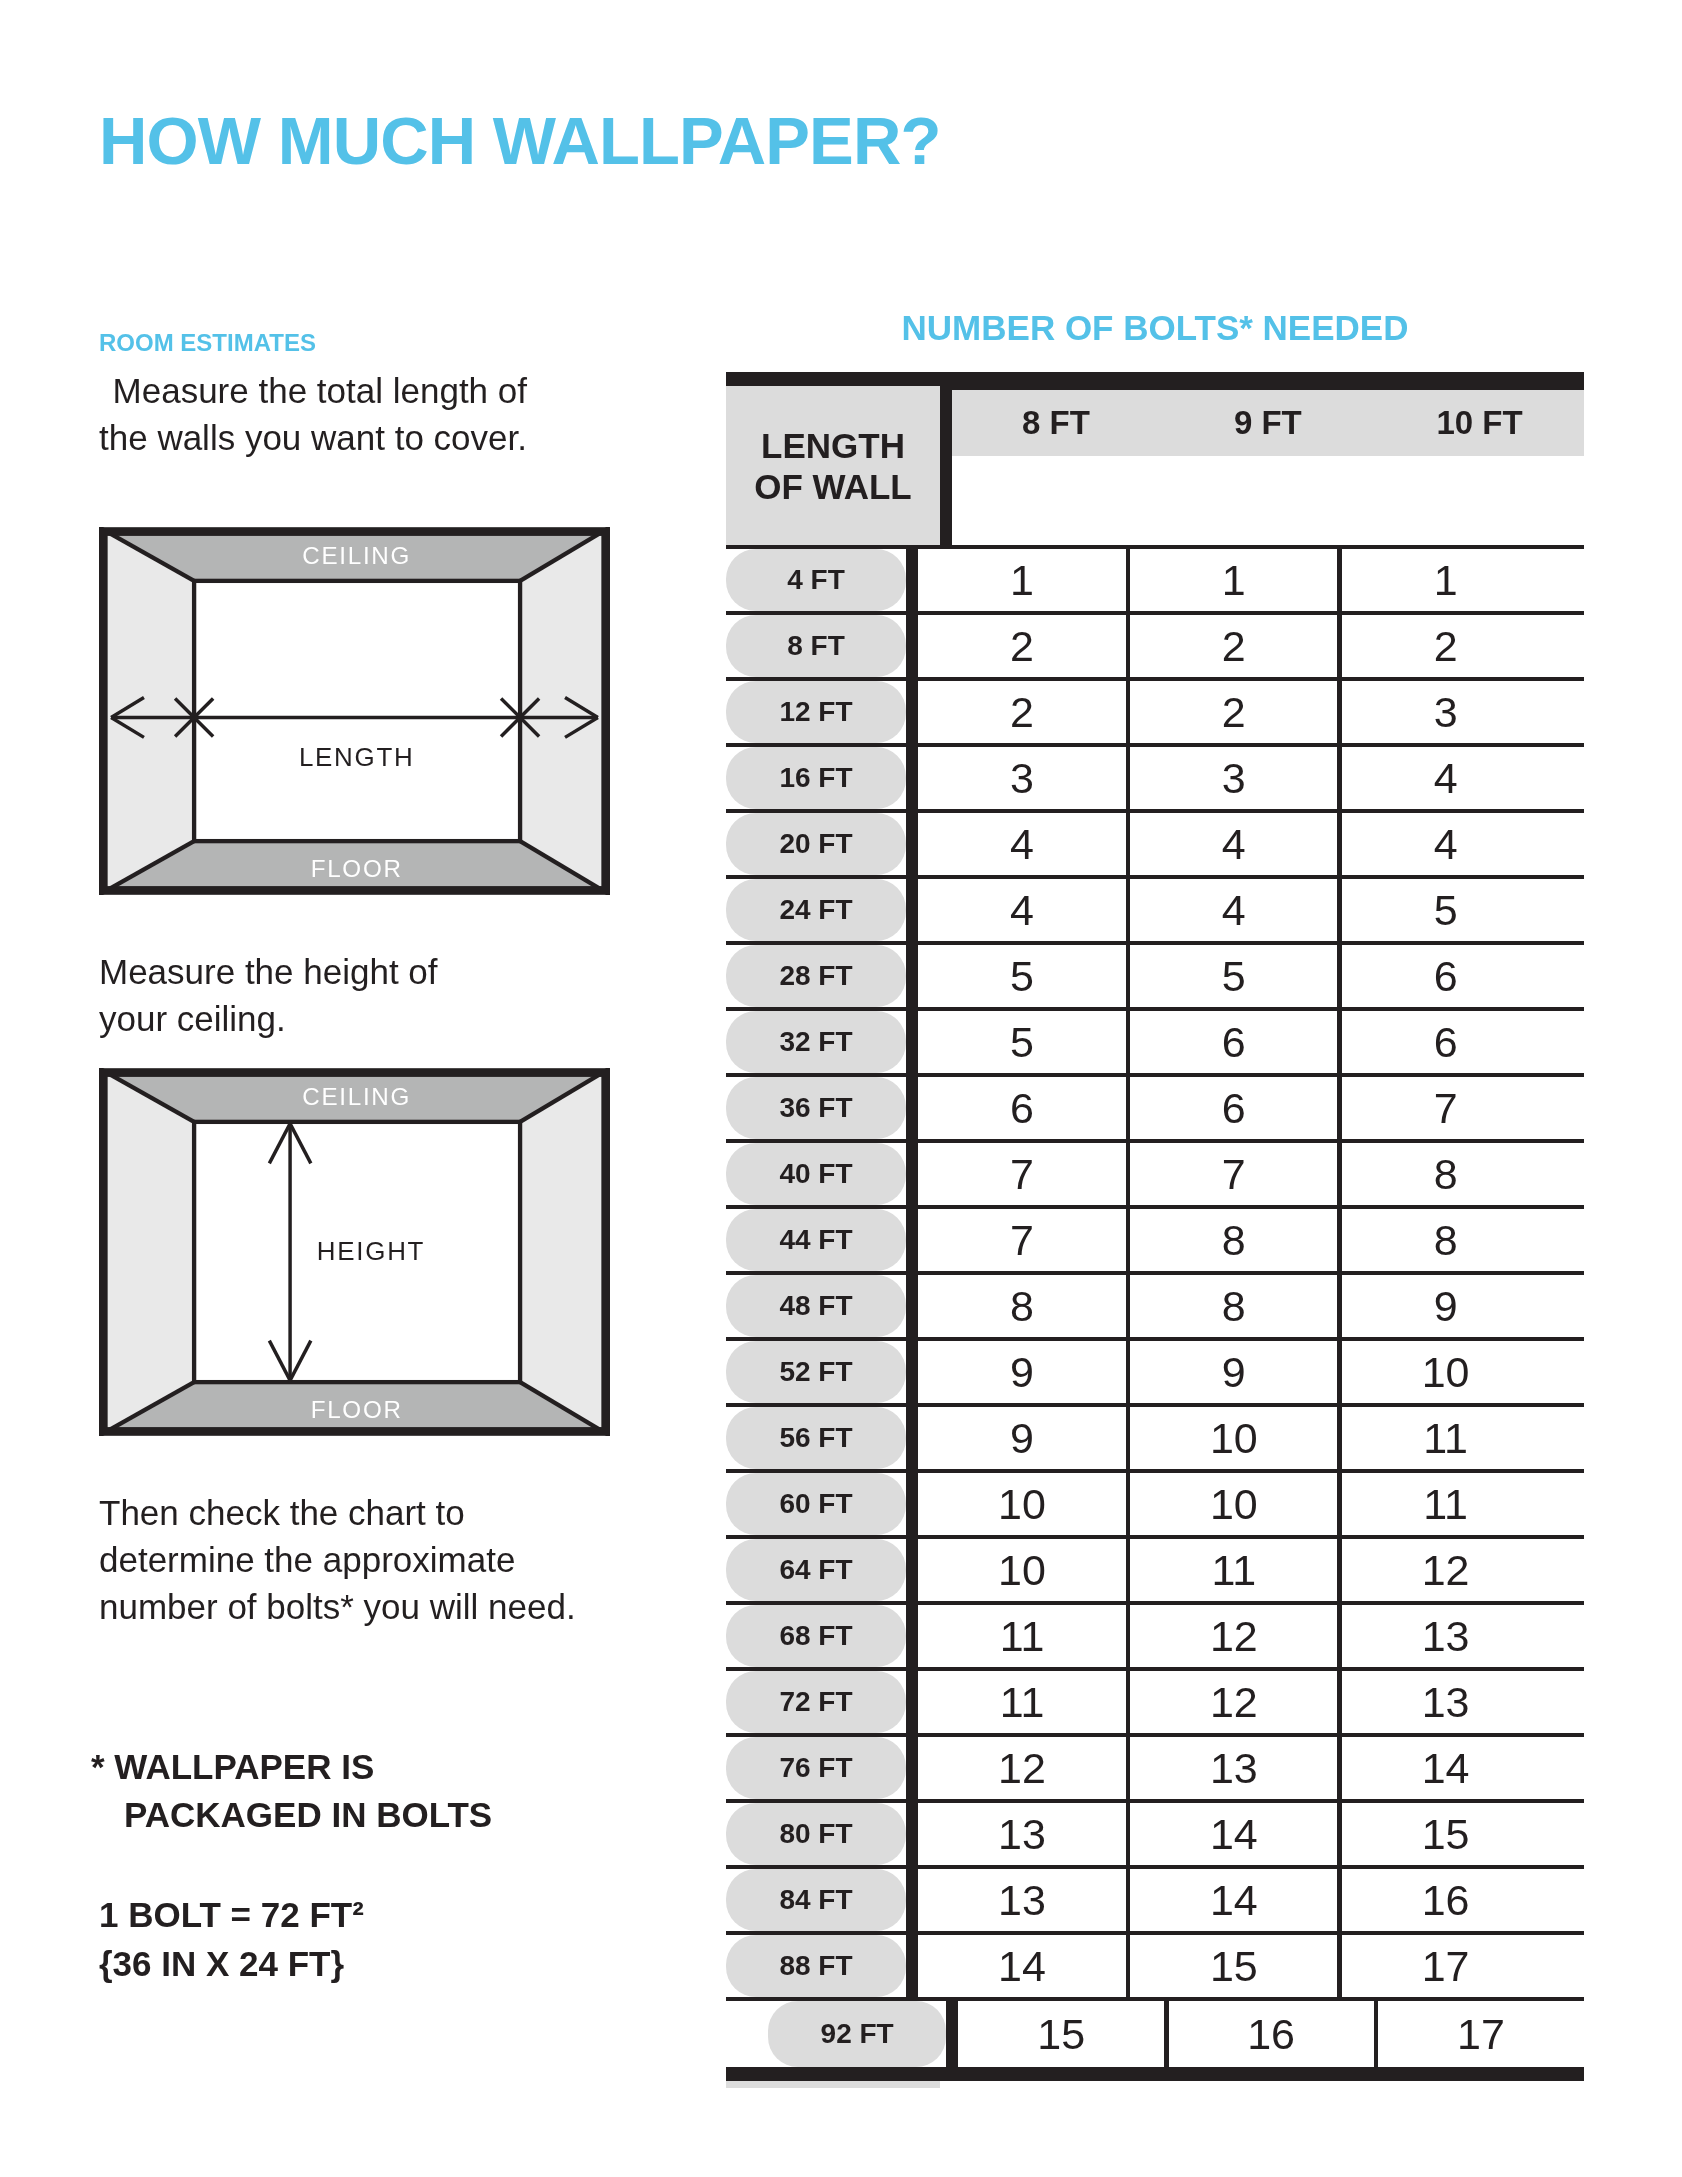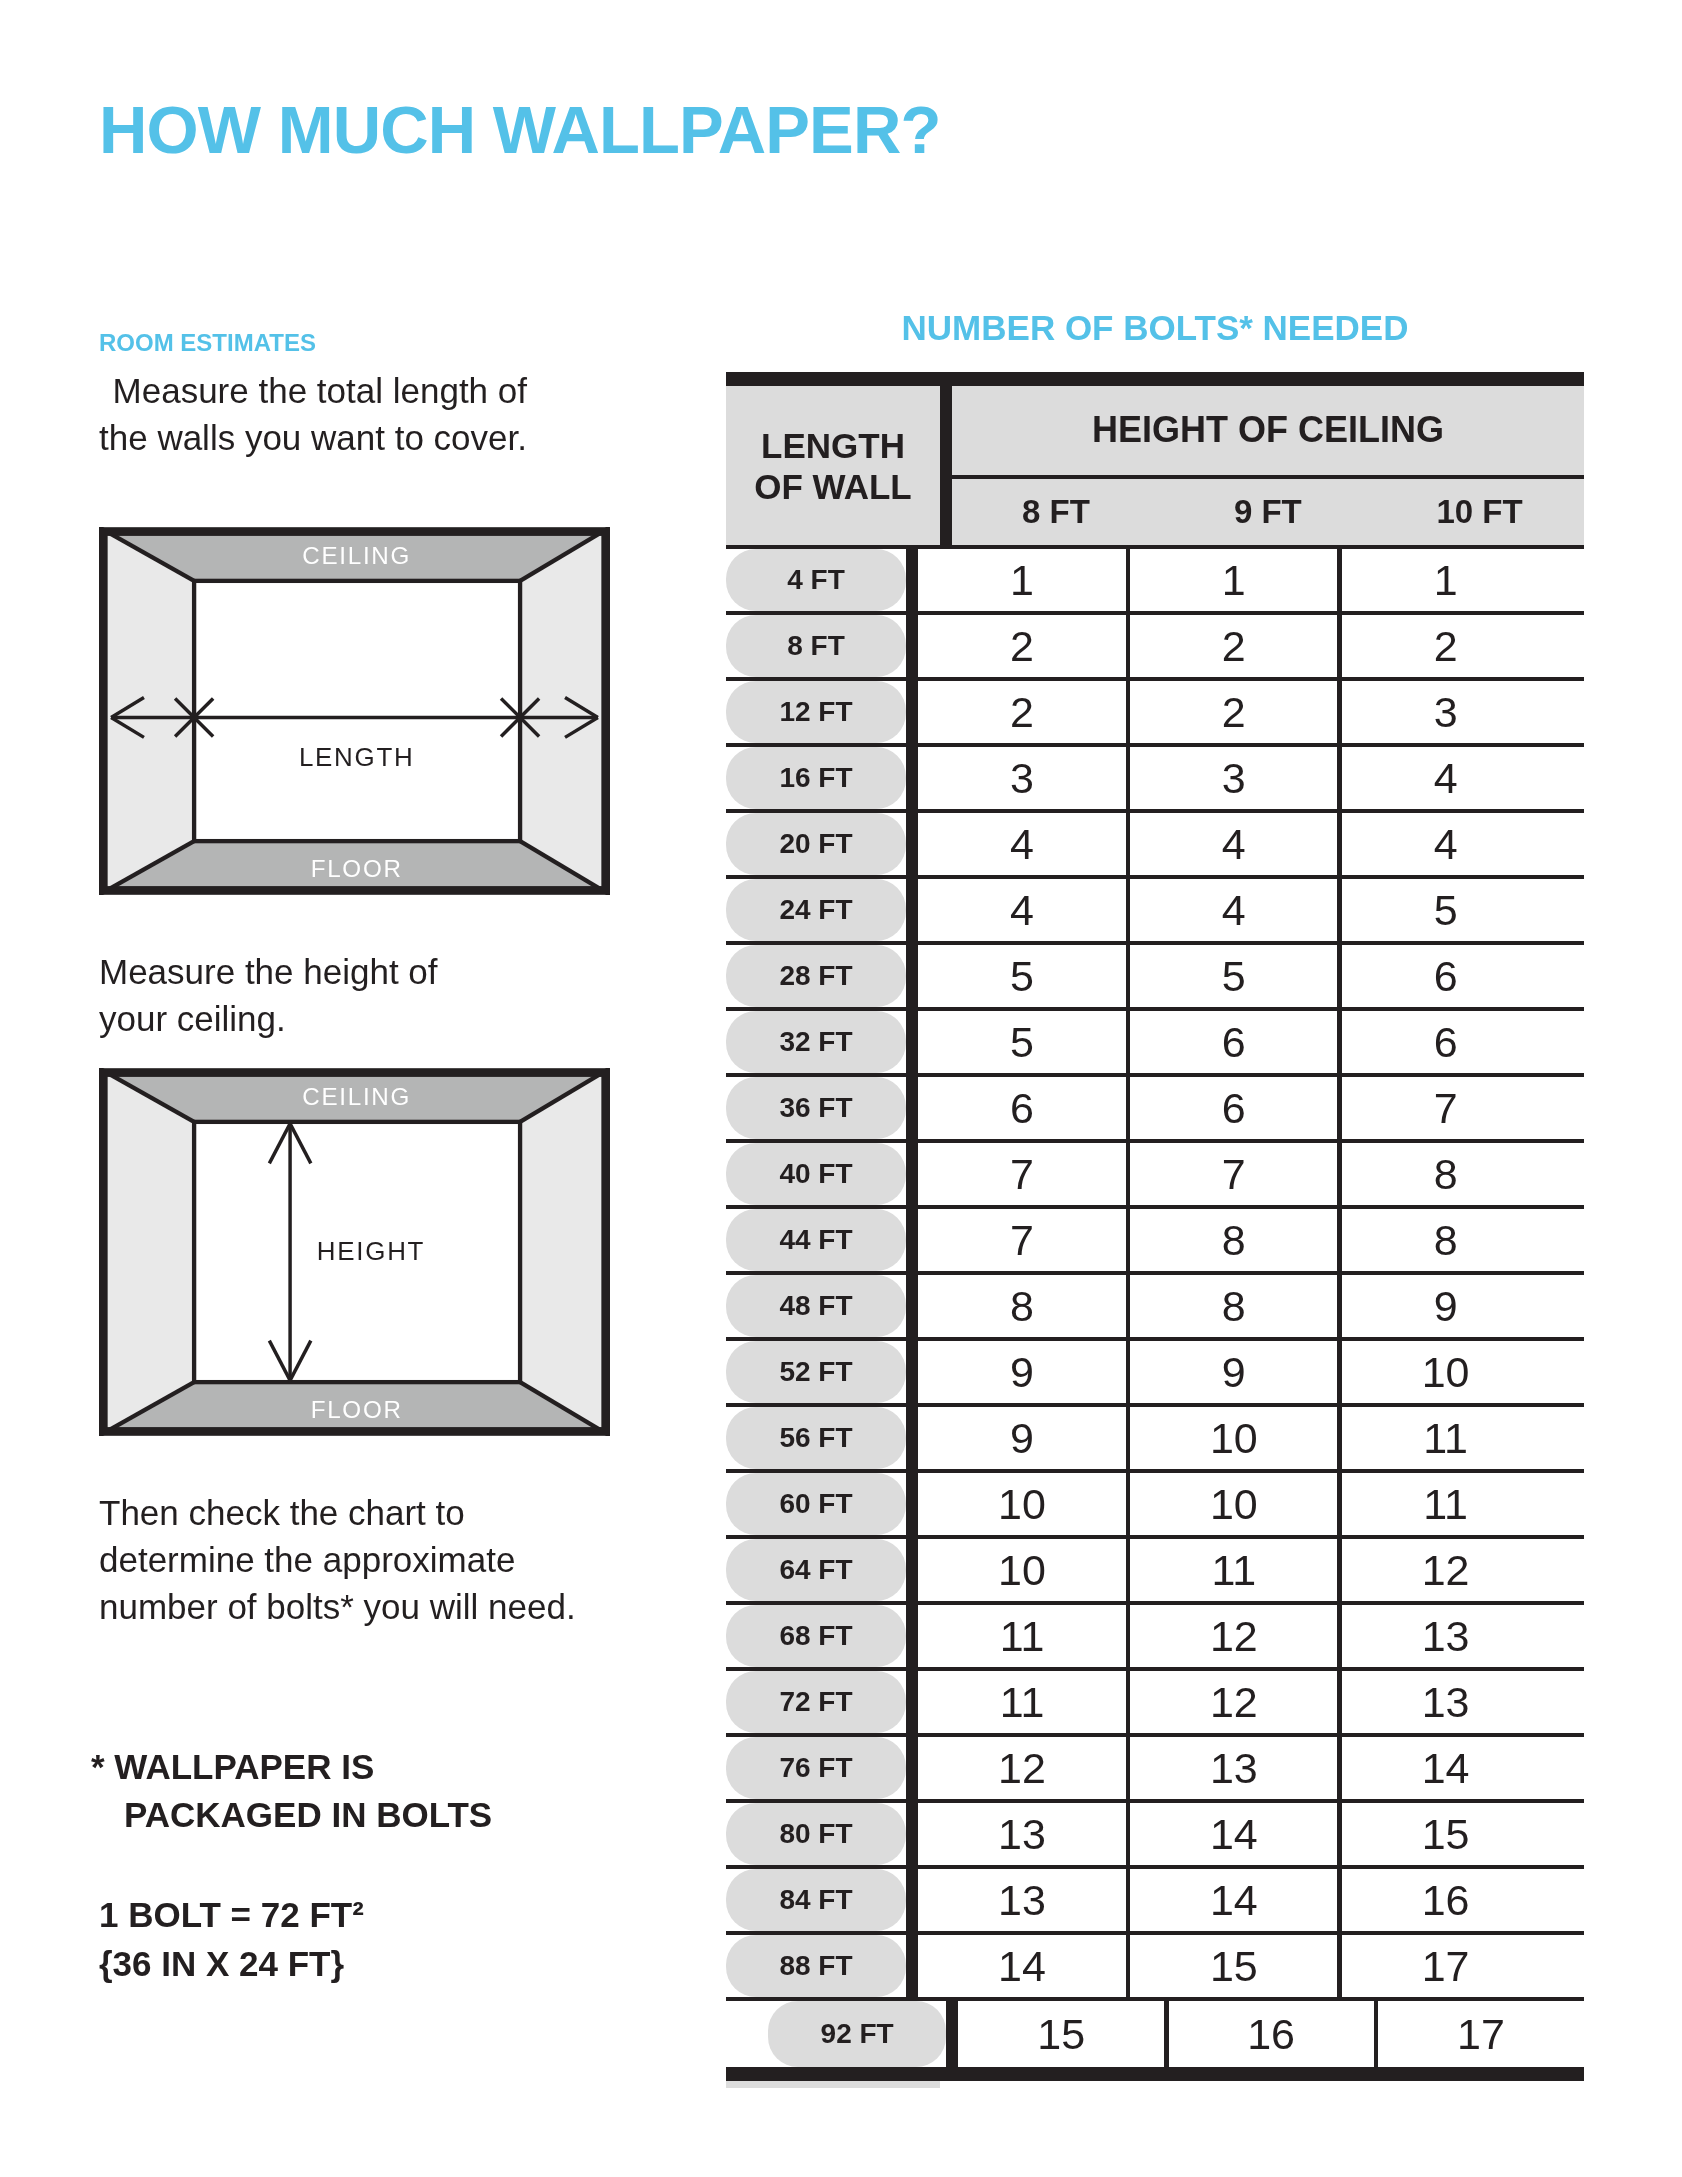--- a/index.html
+++ b/index.html
@@ -9,21 +9,21 @@
     width:1683px; height:2177px;
     background:#fff;
     font-family:"Liberation Sans", sans-serif;
     color:var(--ink);
     overflow:hidden;
   }
   .abs { position:absolute; }
 
   
   .page-title {
-    left:99px; top:96px;
+    left:99px; top:107px;
     font-size:67px; font-weight:700; line-height:1;
     letter-spacing:-0.9px;
     color:var(--blue);
     white-space:nowrap;
   }
   .blue-subhead {
     font-size:35px; font-weight:700; line-height:1;
     color:var(--blue);
     white-space:nowrap;
   }
@@ -189,21 +189,20 @@
   <div class="abs blue-subhead table-heading">NUMBER OF BOLTS* NEEDED</div>
 
   <div class="abs bolts-table">
     <div class="t-top"></div>
 
     <div class="t-header">
       <div class="corner-cell">LENGTH
 OF WALL</div>
       <div class="v-divider"></div>
       <div class="header-right">
-        <div class="group-header">HEIGHT OF CEILING</div>
         <div class="h-line"></div>
         <div class="subrow">
           <div class="sub-cell w1">8 FT</div>
           <div class="sub-gap"></div>
           <div class="sub-cell w2">9 FT</div>
           <div class="sub-gap"></div>
           <div class="sub-cell w3">10 FT</div>
         </div>
       </div>
     </div>

